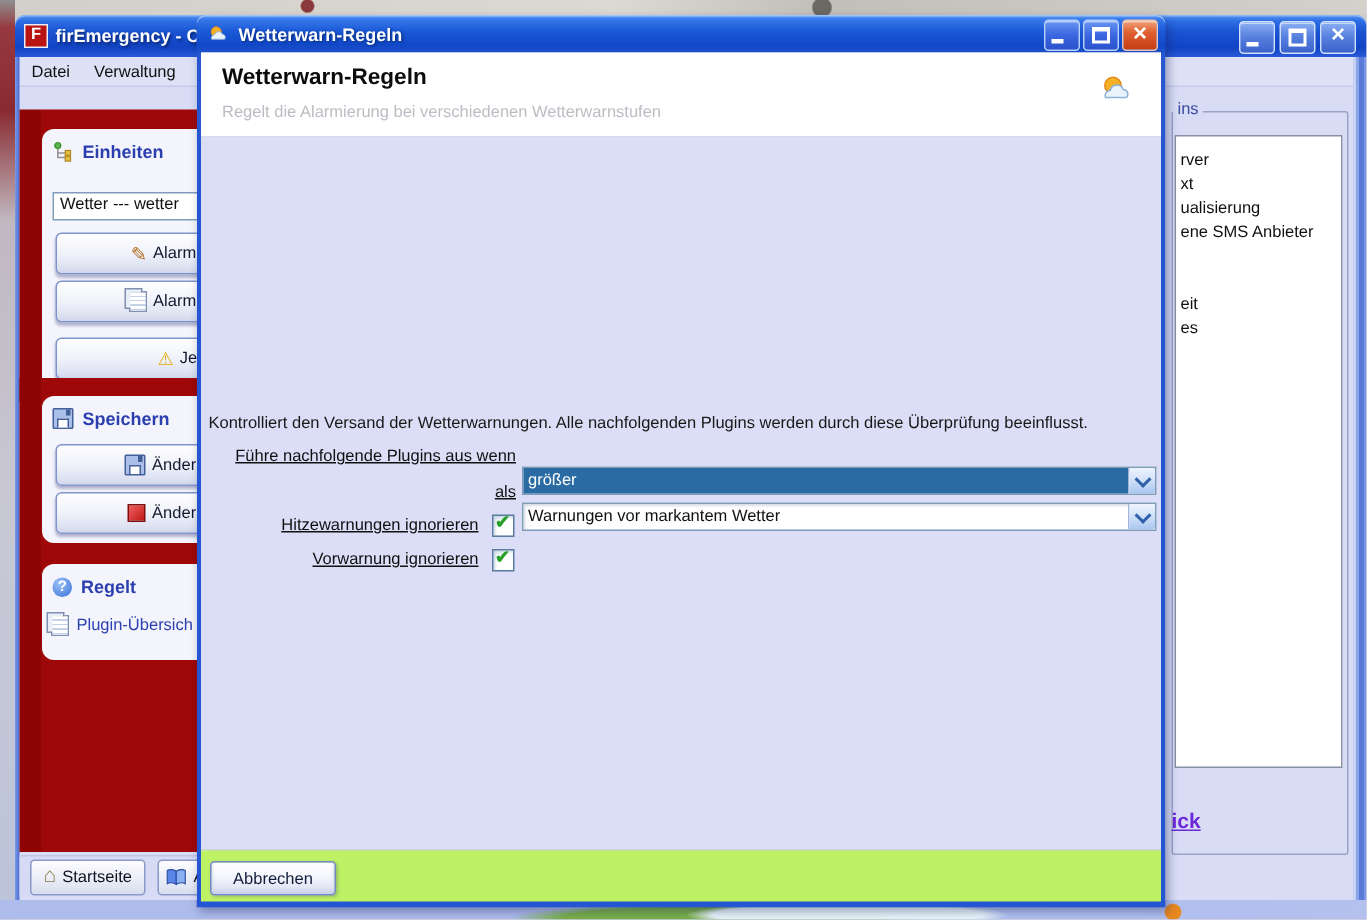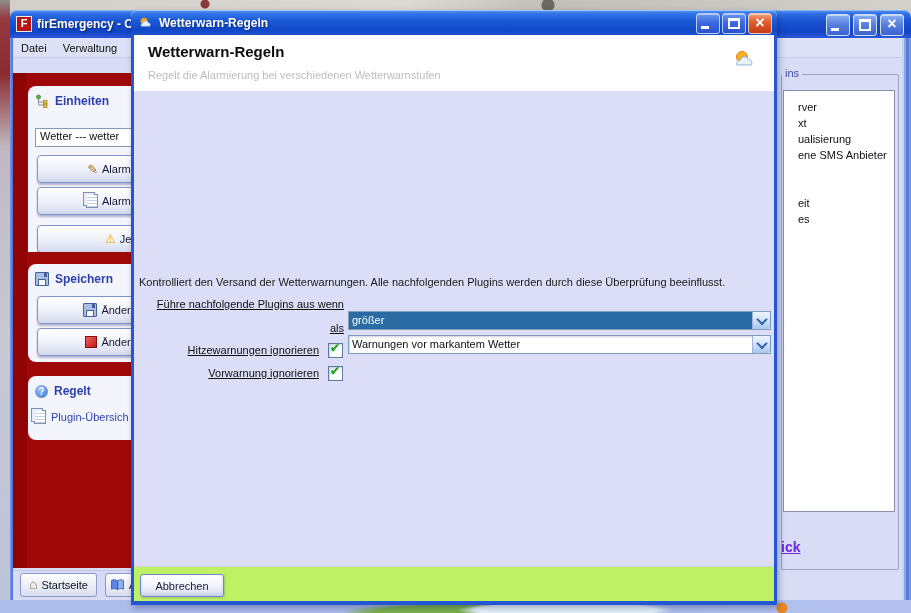--- a/index.html
+++ b/index.html
@@ -79,21 +79,21 @@
   .tabsbar{position:absolute;left:3px;top:560px;height:27px;width:135px;background:#d6daf4;border-top:1px solid #c0c6e4;
     display:flex;align-items:center;gap:8px;padding-left:7px;}
   .tab{height:22px;border:1px solid #8a9ac8;border-radius:3px;display:flex;align-items:center;gap:4px;padding:0 8px;
     background:linear-gradient(180deg,#fdfdfe,#e8ebf7 60%,#d8def0);white-space:nowrap;overflow:hidden;color:#101020;}
   .tab2{max-width:34px;padding:0 4px;}
 
   
   .groupbox{position:absolute;left:771px;top:64px;width:116px;height:494px;border:1px solid #9aa2c8;border-radius:2px;}
   .grouplabel{position:absolute;left:772px;top:57px;background:#d8dcf5;padding:0 3px;color:#3a4aa0;}
   .whitelist{position:absolute;left:773px;top:80px;width:112px;height:422px;background:#fff;border:1px solid #8890a8;
-    padding:8px 0 0 14px;box-sizing:border-box;color:#101010;}
+    padding:8px 0 0 3px;box-sizing:border-box;color:#101010;}
   .whitelist span{display:block;line-height:16px;white-space:nowrap;overflow:hidden;}
   .gapbefore{margin-top:32px;}
   .notice{position:absolute;left:771px;top:529px;font-weight:bold;font-size:14px;color:#6d28d9;text-decoration:underline;}
 
   
   #dialog{position:absolute;left:131px;top:10px;width:646px;height:595px;z-index:2;box-sizing:border-box;
     border-left:3px solid #2456d4;border-right:3px solid #2456d4;border-bottom:5px solid #2456d4;
     border-radius:7px 7px 0 0;background:#dbdef6;box-shadow:2px 3px 6px rgba(20,30,80,.35);}
   .dlg-titlebar{position:absolute;left:-3px;right:-3px;top:0;height:25px;border-radius:6px 6px 0 0;
     background:linear-gradient(180deg,#66a0f4 0%,#3678ea 12%,#1c5ad8 42%,#1048c8 80%,#1e52cc 100%);

